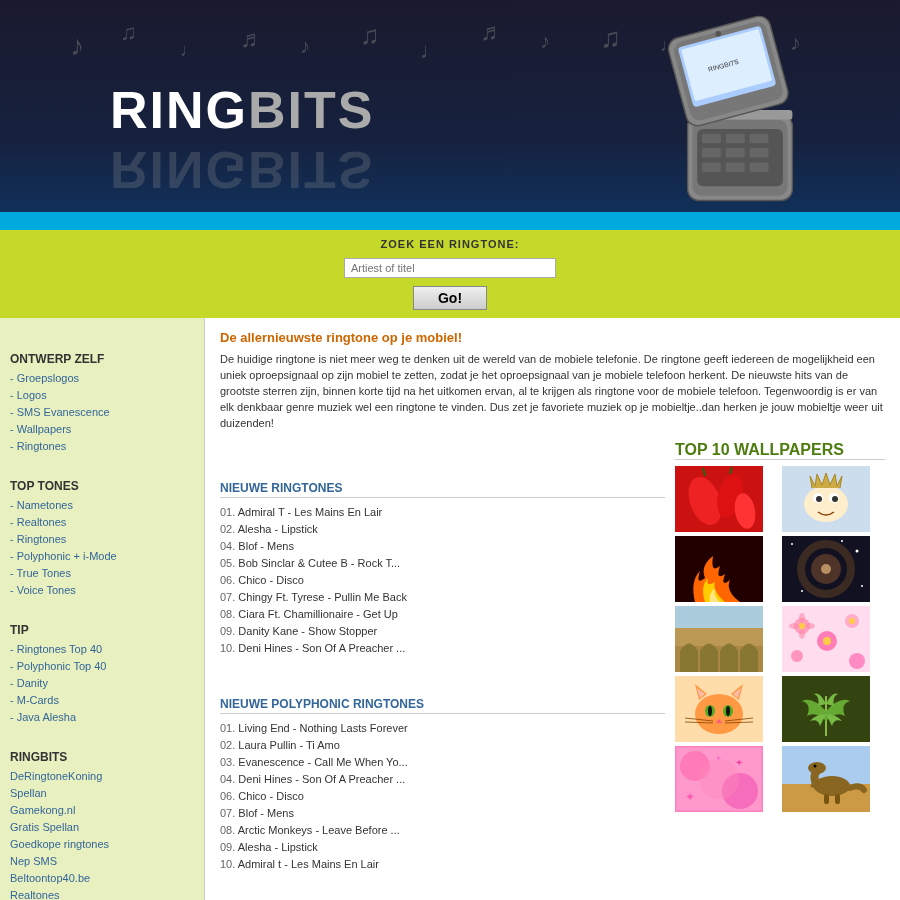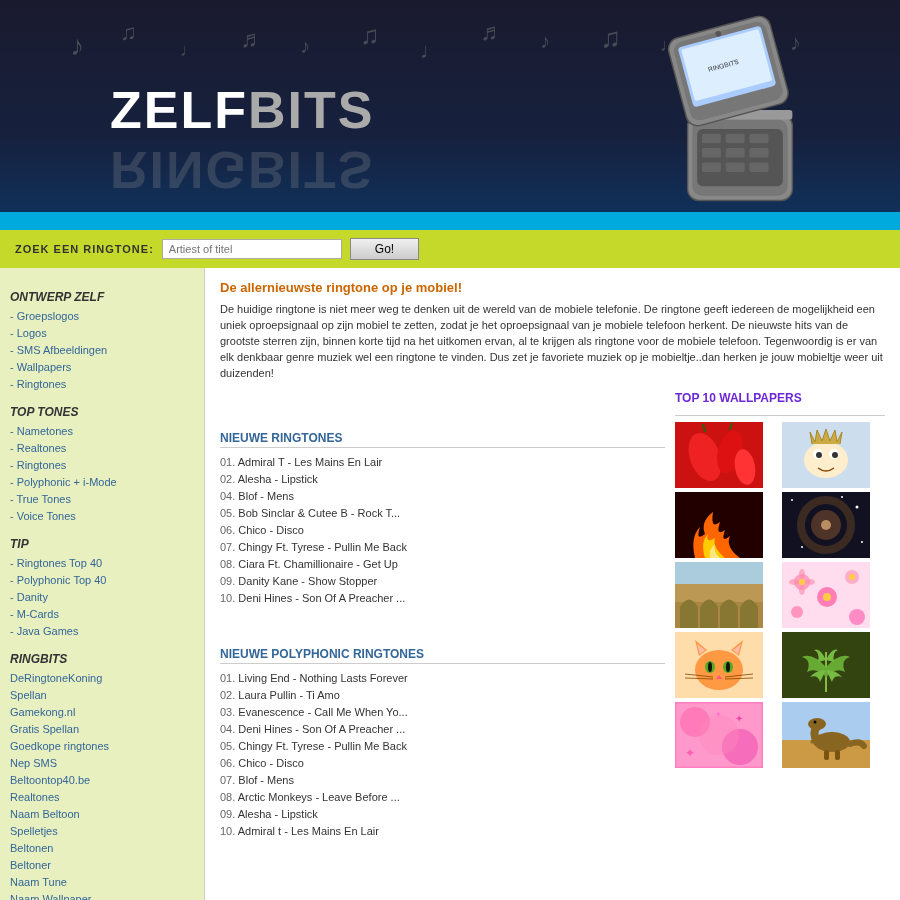--- a/index.html
+++ b/index.html
@@ -56,42 +56,43 @@
       height: 200px;
     }
 
     
     #search-bar {
       background: #c5d92a;
       padding: 8px 15px;
       display: flex;
       align-items: center;
       gap: 8px;
+      flex-direction: column;
     }
     #search-label {
       font-size: 11px;
       font-weight: bold;
       color: #333;
       text-transform: uppercase;
       letter-spacing: 1px;
     }
     #search-input {
       border: 1px solid #aaa;
       padding: 3px 6px;
       font-size: 11px;
-      width: 180px;
+      width: 212px;
       color: #999;
     }
     #search-btn {
       background: linear-gradient(180deg, #f0f0f0, #cccccc);
       border: 1px solid #888;
       padding: 3px 24px;
-      font-size: 12px;
+      font-size: 14px;
       cursor: pointer;
-      font-weight: normal;
+      font-weight: bold;
     }
 
     
     #main-wrapper {
       background: white;
       display: flex;
       min-height: 600px;
     }
 
     
@@ -99,23 +100,22 @@
       width: 205px;
       min-width: 205px;
       background: #e8f0c0;
       padding: 10px 10px;
       border-right: 1px solid #ccc;
     }
     .sidebar-section-title {
       font-weight: bold;
       font-size: 12px;
       color: #333;
-      margin-top: 12px;
+      margin-top: 24px;
       margin-bottom: 4px;
-      font-style: italic;
     }
     .sidebar-link {
       display: block;
       font-size: 11px;
       color: #336699;
       text-decoration: none;
       line-height: 17px;
     }
     .sidebar-plain-link {
       display: block;
@@ -175,27 +175,27 @@
     .ringtone-list li a {
       color: #333;
       text-decoration: none;
     }
     .ringtone-list li .num {
       color: #666;
     }
 
     
     .wallpapers-title {
-      font-size: 12px;
-      font-weight: bold;
-      color: #6d28d9;
+      font-size: 16px;
+      font-weight: bold;
+      color: #4d7c0f;
       text-transform: uppercase;
       border-bottom: 1px solid #ccc;
       margin-bottom: 6px;
-      padding-bottom: 10px;
+      padding-bottom: 0;
     }
     .wallpaper-grid {
       display: grid;
       grid-template-columns: 1fr 1fr;
       gap: 4px;
     }
     .wallpaper-thumb {
       width: 88px;
       height: 66px;
       overflow: hidden;
@@ -228,21 +228,21 @@
   <span class="music-note" style="left:360px;top:20px;font-size:26px;">♫</span>
   <span class="music-note" style="left:420px;top:38px;font-size:22px;">♩</span>
   <span class="music-note" style="left:480px;top:18px;font-size:24px;">♬</span>
   <span class="music-note" style="left:540px;top:30px;font-size:20px;">♪</span>
   <span class="music-note" style="left:600px;top:22px;font-size:28px;">♫</span>
   <span class="music-note" style="left:660px;top:35px;font-size:18px;">♩</span>
   <span class="music-note" style="left:720px;top:20px;font-size:24px;">♬</span>
   <span class="music-note" style="left:790px;top:30px;font-size:22px;">♪</span>
 
   <div id="logo-text">
-    <span style="color:white;font-weight:900;">ZELF</span><span style="color:#aaaaaa;font-weight:900;">BITS</span>
+    <span style="color:white;font-weight:900;">RING</span><span style="color:#aaaaaa;font-weight:900;">BITS</span>
   </div>
   <div id="logo-reflection">
     <span>RINGBITS</span>
   </div>
 
   <div id="phone-img">
     <svg viewBox="0 0 160 210" class="phone-svg" xmlns="http://www.w3.org/2000/svg">
 
       <rect x="25" y="110" width="110" height="90" rx="12" fill="#888" stroke="#555" stroke-width="1.5"></rect>
       <rect x="30" y="115" width="100" height="80" rx="10" fill="#777"></rect>
@@ -283,38 +283,38 @@
   <input id="search-input" type="text" placeholder="Artiest of titel" style="">
   <button id="search-btn">Go!</button>
 </div>
 
 <div id="main-wrapper">
 
   <div id="sidebar">
     <div class="sidebar-section-title">ONTWERP ZELF</div>
     <a href="#" class="sidebar-link">- Groepslogos</a>
     <a href="#" class="sidebar-link">- Logos</a>
-    <a href="#" class="sidebar-link">- SMS Afbeeldingen</a>
+    <a href="#" class="sidebar-link">- SMS Evanescence</a>
     <a href="#" class="sidebar-link">- Wallpapers</a>
     <a href="#" class="sidebar-link">- Ringtones</a>
 
     <div class="sidebar-section-title">TOP TONES</div>
     <a href="#" class="sidebar-link">- Nametones</a>
     <a href="#" class="sidebar-link">- Realtones</a>
     <a href="#" class="sidebar-link">- Ringtones</a>
     <a href="#" class="sidebar-link">- Polyphonic + i-Mode</a>
     <a href="#" class="sidebar-link">- True Tones</a>
     <a href="#" class="sidebar-link">- Voice Tones</a>
 
     <div class="sidebar-section-title">TIP</div>
     <a href="#" class="sidebar-link">- Ringtones Top 40</a>
     <a href="#" class="sidebar-link">- Polyphonic Top 40</a>
     <a href="#" class="sidebar-link">- Danity</a>
     <a href="#" class="sidebar-link">- M-Cards</a>
-    <a href="#" class="sidebar-link">- Java Games</a>
+    <a href="#" class="sidebar-link">- Java Alesha</a>
 
     <div class="sidebar-section-title">RINGBITS</div>
     <div class="partners-section">
       <a href="#" class="sidebar-plain-link">DeRingtoneKoning</a>
       <a href="#" class="sidebar-plain-link">Spellan</a>
       <a href="#" class="sidebar-plain-link">Gamekong.nl</a>
       <a href="#" class="sidebar-plain-link">Gratis Spellan</a>
       <a href="#" class="sidebar-plain-link">Goedkope ringtones</a>
       <a href="#" class="sidebar-plain-link">Nep SMS</a>
       <a href="#" class="sidebar-plain-link">Beltoontop40.be</a>
@@ -350,21 +350,20 @@
           <li><span class="num">09.</span> <a href="#">Danity Kane - Show Stopper</a></li>
           <li><span class="num">10.</span> <a href="#">Deni Hines - Son Of A Preacher ...</a></li>
         </ul>
 
         <div class="list-section-title">NIEUWE POLYPHONIC RINGTONES</div>
         <ul class="ringtone-list">
           <li><span class="num">01.</span> <a href="#">Living End - Nothing Lasts Forever</a></li>
           <li><span class="num">02.</span> <a href="#">Laura Pullin - Ti Amo</a></li>
           <li><span class="num">03.</span> <a href="#">Evanescence - Call Me When Yo...</a></li>
           <li><span class="num">04.</span> <a href="#">Deni Hines - Son Of A Preacher ...</a></li>
-          <li><span class="num">05.</span> <a href="#">Chingy Ft. Tyrese - Pullin Me Back</a></li>
           <li><span class="num">06.</span> <a href="#">Chico - Disco</a></li>
           <li><span class="num">07.</span> <a href="#">Blof - Mens</a></li>
           <li><span class="num">08.</span> <a href="#">Arctic Monkeys - Leave Before ...</a></li>
           <li><span class="num">09.</span> <a href="#">Alesha - Lipstick</a></li>
           <li><span class="num">10.</span> <a href="#">Admiral t - Les Mains En Lair</a></li>
         </ul>
       </div>
 
       <div id="right-col">
         <div class="wallpapers-title">TOP 10 WALLPAPERS</div>

